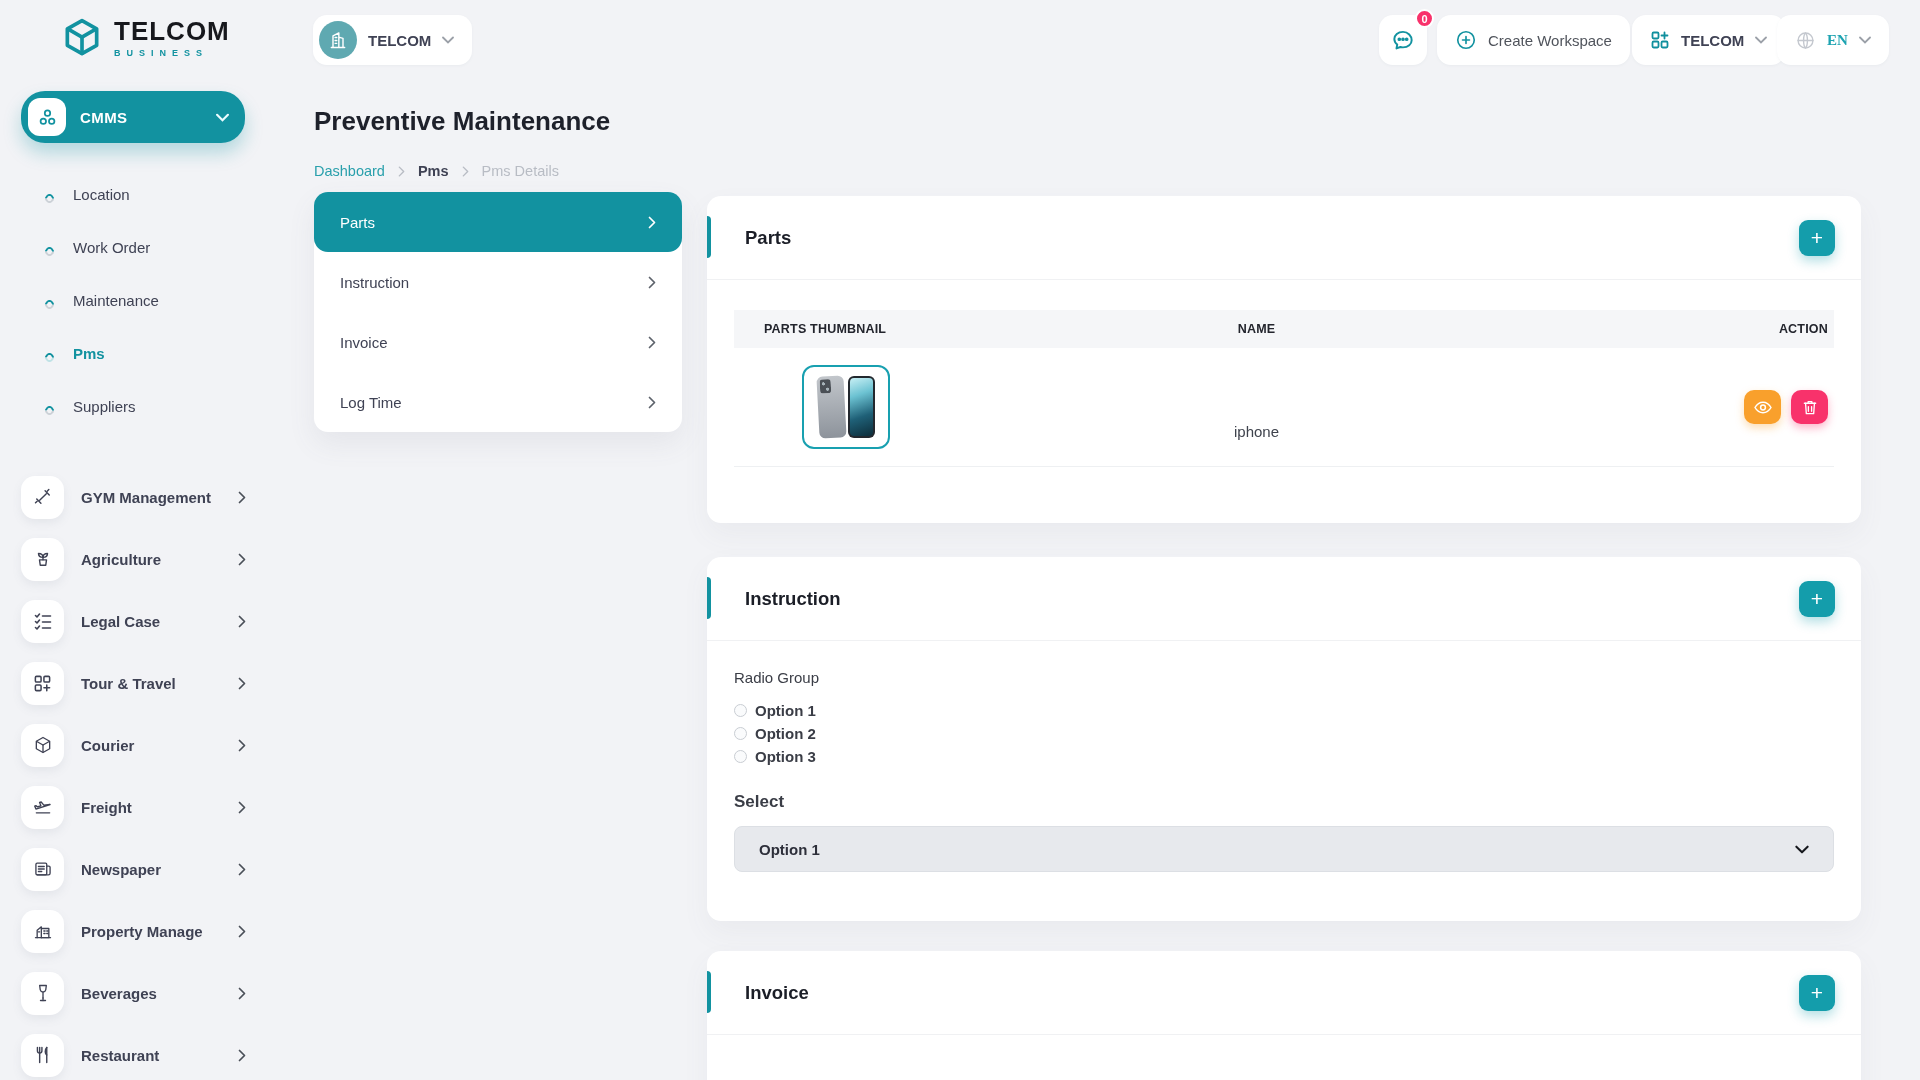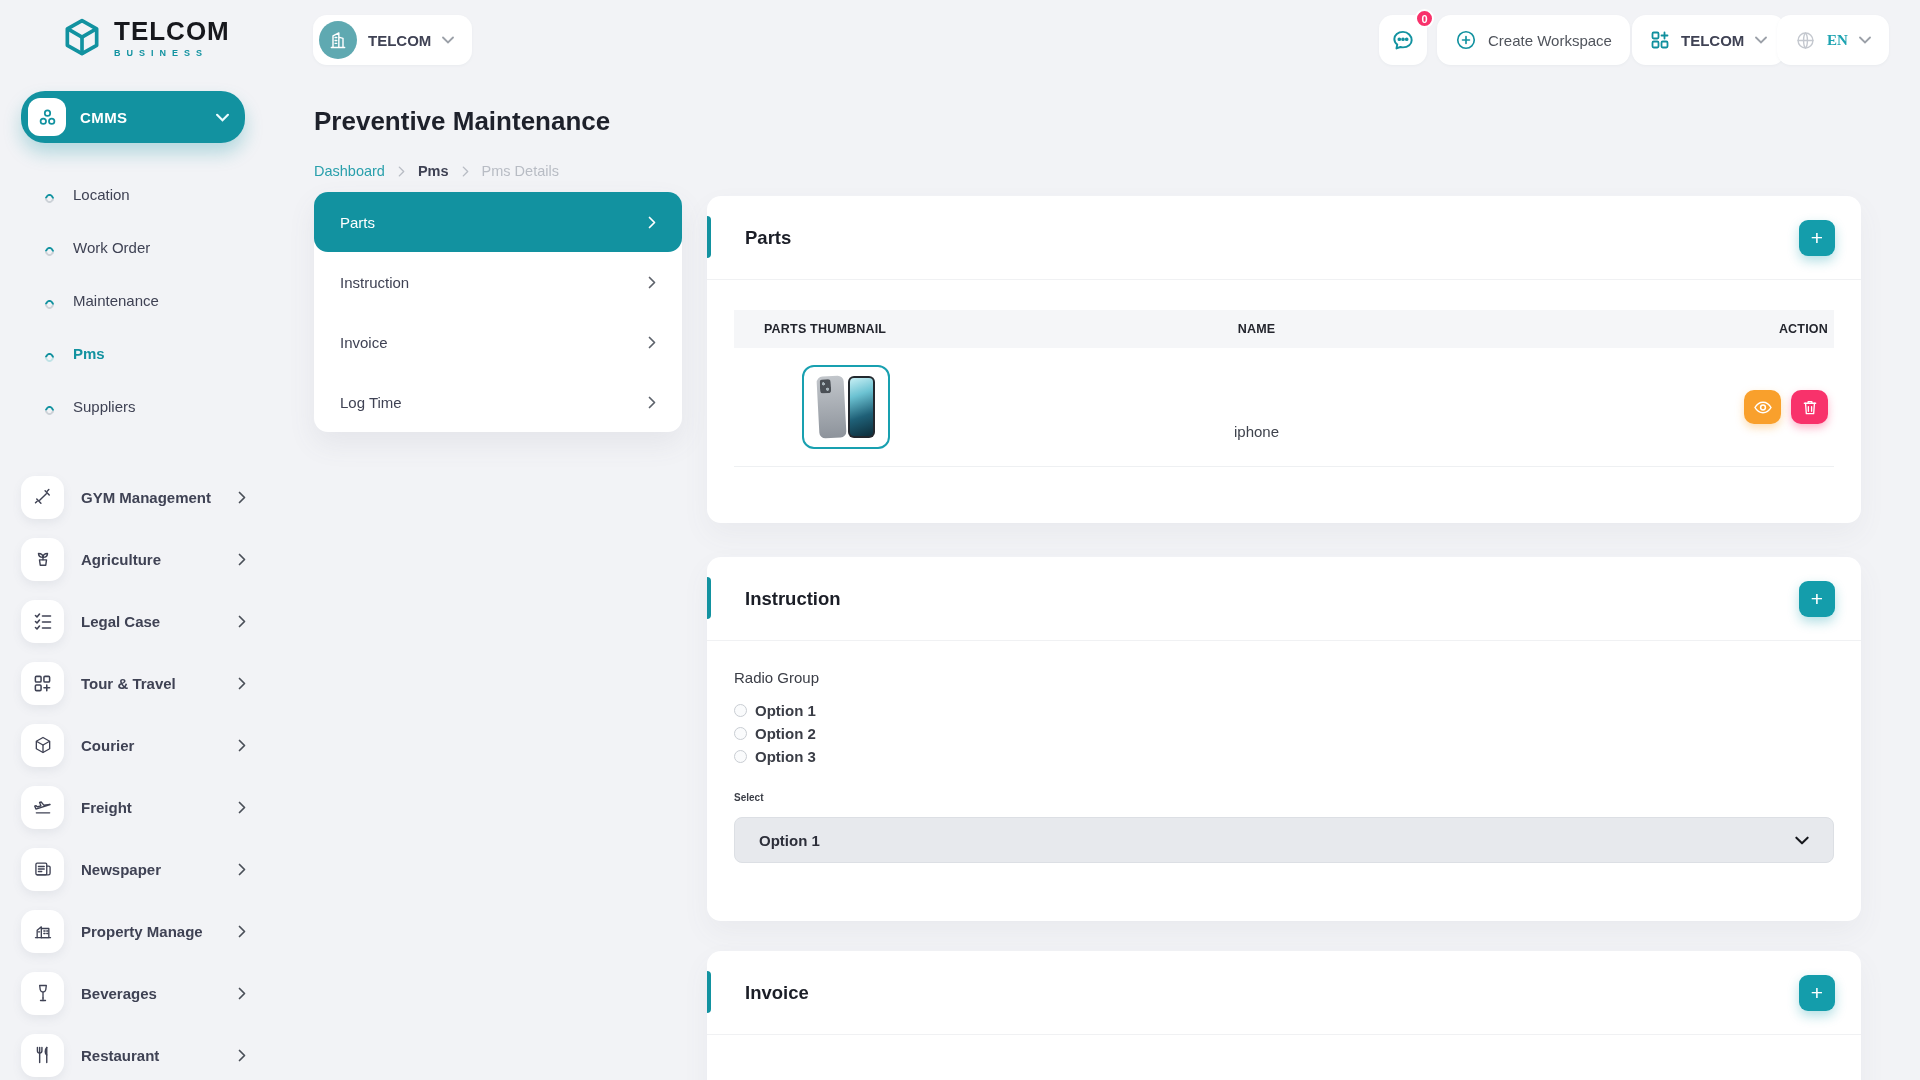--- a/index.html
+++ b/index.html
@@ -109,21 +109,21 @@
   .act-view { background:#f9a02c; box-shadow:0 4px 9px rgba(249,160,44,.35); }
   .act-del  { background:#f8326b; box-shadow:0 4px 9px rgba(248,50,107,.35); }
 
   
   .instr-body { padding:28px 27px 0; }
   .group-label { font-size:15px; font-weight:400; color:#3a3d46; }
   .radio-rows { margin-top:13px; }
   .radio-row { display:flex; align-items:center; gap:8px; height:23px; }
   .radio { width:13px; height:13px; border-radius:50%; border:1px solid #c9cdd3; background:#fafbfc; flex:none; }
   .radio-label { font-size:15px; font-weight:700; color:#3a3d46; }
-  .select-label { margin-top:24px; font-size:10px; font-weight:700; color:#3a3d46; }
+  .select-label { margin-top:24px; font-size:17px; font-weight:700; color:#3a3d46; }
   .select-box { margin-top:14px; height:46px; background:#e7e9ed; border:1px solid #dcdfe4; border-radius:8px;
                 display:flex; align-items:center; padding:0 24px; font-size:15px; font-weight:600; color:#2d2f3a; }
   .select-box .chev-down { margin-left:auto; color:#16181d; }
 </style>
 </head>
 <body>
 
 <div class="app">
 
   <div class="logo">

